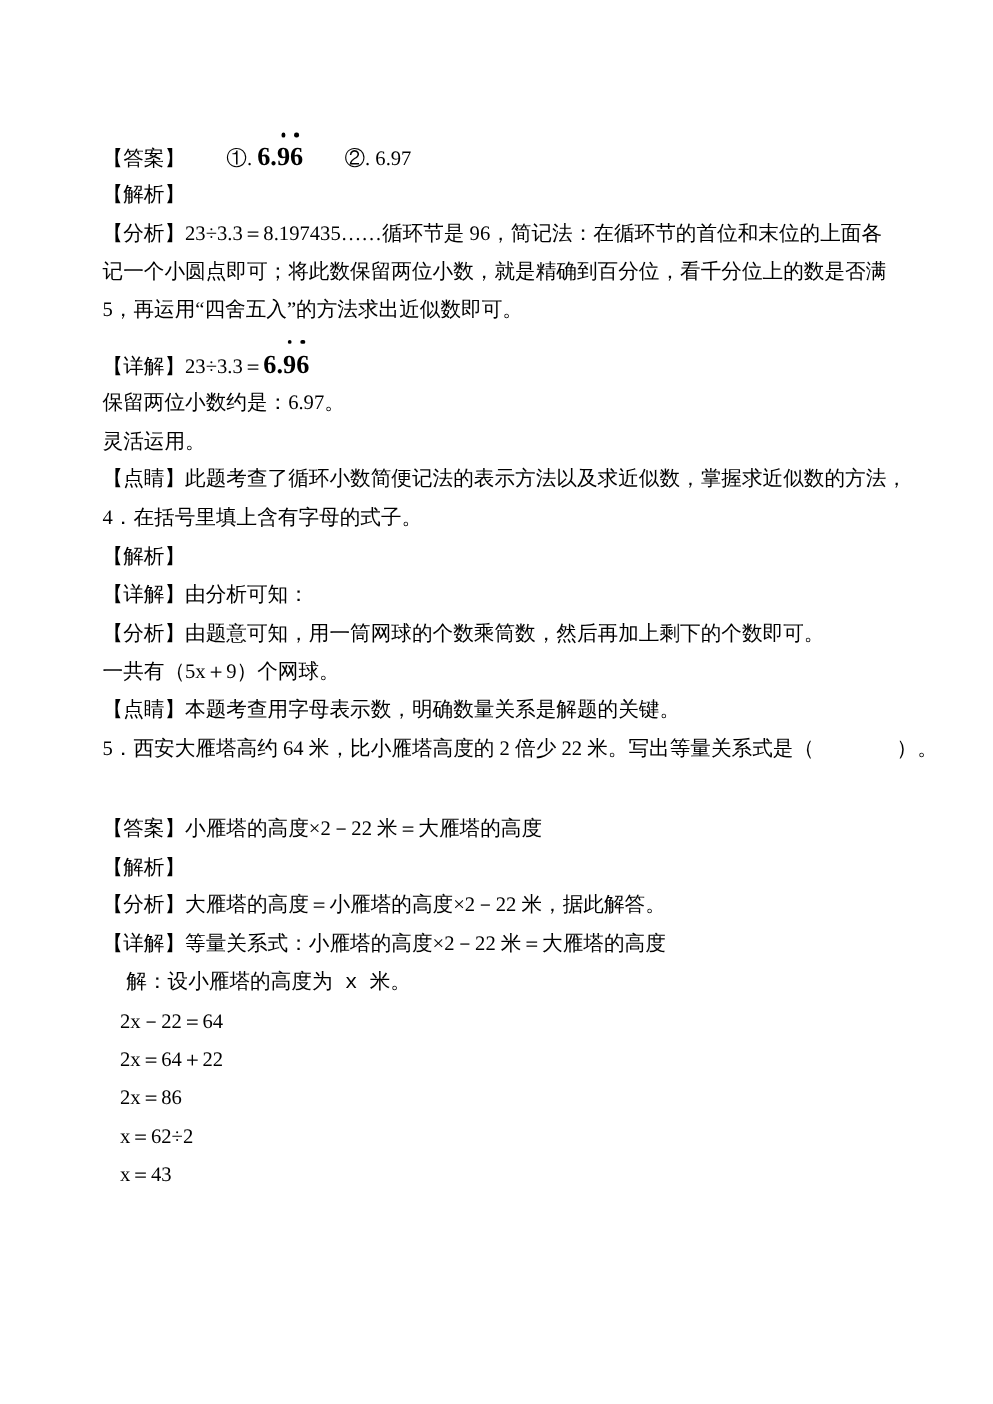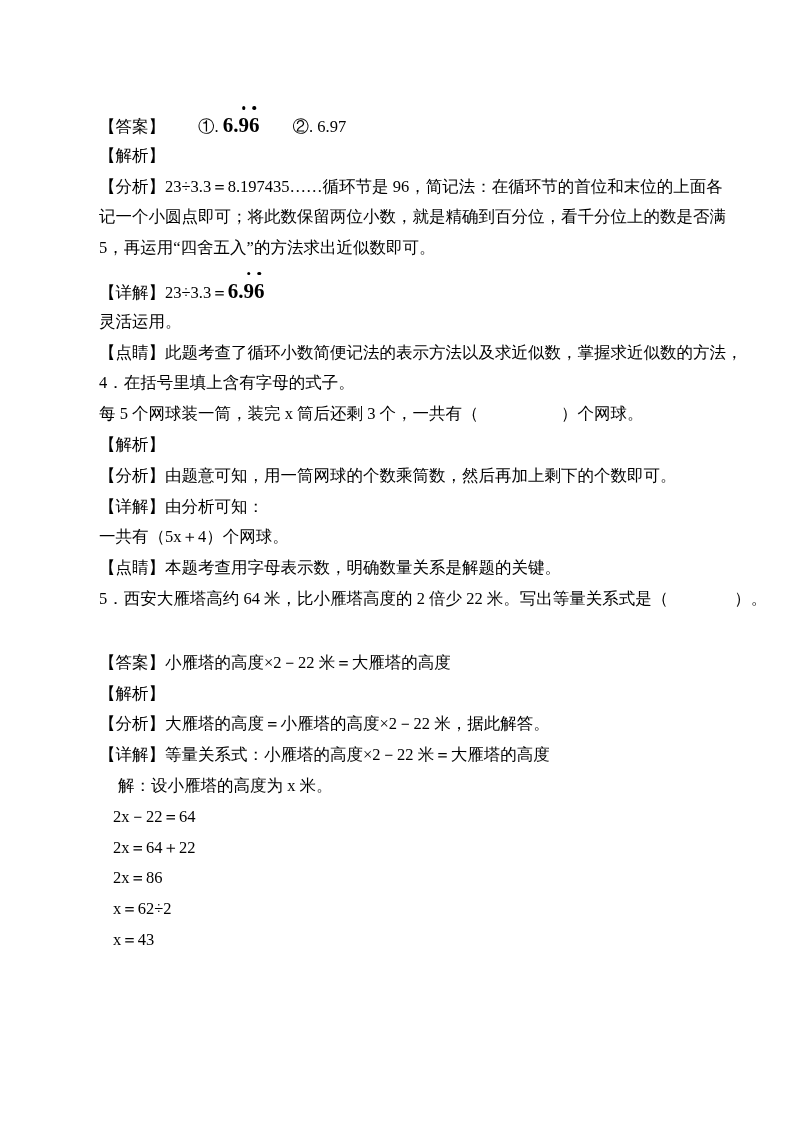--- a/index.html
+++ b/index.html
@@ -11,37 +11,37 @@
     position: relative;
     width: 794px;
     height: 1123px;
     background: #ffffff;
     overflow: hidden;
     font-family: "Liberation Serif", "DejaVu Serif", serif;
     color: #000000;
   }
   .doc {
     position: absolute;
-    left: 99px;
+    left: 82px;
     top: 110px;
     width: 620px;
     font-size: 16.5px;
   }
   .line {
     height: 30.8px;
     line-height: 30.8px;
     white-space: pre;
   }
   .line span { white-space: pre; }
   
   .mt-lg { margin-top: 12px; }
   
   .spacer { height: 33px; }
   
-  .indent { padding-left: 19px; }
+  .indent { padding-left: 19px; font-family: Liberation Mono, monospace; }
   
   .eq { padding-left: 14px; }
   
   .rep {
     font-weight: 700;
     font-size: 21px;
     line-height: 30.8px;
     font-family: "Liberation Serif", "DejaVu Serif", serif;
   }
   .dotted {
@@ -68,29 +68,29 @@
 
     <div class="line"><span>【答案】　　①. </span><span class="rep"><span>6.</span><span class="dotted">9</span><span class="dotted">6</span></span><span>　　②. 6.97</span></div>
 
     <div class="line">【解析】</div>
     <div class="line">【分析】23÷3.3＝8.197435……循环节是 96，简记法：在循环节的首位和末位的上面各</div>
     <div class="line">记一个小圆点即可；将此数保留两位小数，就是精确到百分位，看千分位上的数是否满</div>
     <div class="line">5，再运用“四舍五入”的方法求出近似数即可。</div>
 
     <div class="line mt-lg"><span>【详解】23÷3.3＝</span><span class="rep"><span>6.</span><span class="dotted">9</span><span class="dotted">6</span></span></div>
 
+    <div class="line">保留两位小数约是：6.97。</div>
     <div class="line">灵活运用。</div>
     <div class="line">【点睛】此题考查了循环小数简便记法的表示方法以及求近似数，掌握求近似数的方法，</div>
 
     <div class="line">4．在括号里填上含有字母的式子。</div>
-    <div class="line">每 5 个网球装一筒，装完 x 筒后还剩 3 个，一共有（　　　　　）个网球。</div>
     <div class="line">【解析】</div>
+    <div class="line">【详解】由分析可知：</div>
     <div class="line">【分析】由题意可知，用一筒网球的个数乘筒数，然后再加上剩下的个数即可。</div>
-    <div class="line">【详解】由分析可知：</div>
-    <div class="line">一共有（5x＋4）个网球。</div>
+    <div class="line">一共有（5x＋9）个网球。</div>
     <div class="line">【点睛】本题考查用字母表示数，明确数量关系是解题的关键。</div>
 
     <div class="line">5．西安大雁塔高约 64 米，比小雁塔高度的 2 倍少 22 米。写出等量关系式是（　　　　）。</div>
     <div class="line spacer"></div>
     <div class="line">【答案】小雁塔的高度×2－22 米＝大雁塔的高度</div>
     <div class="line">【解析】</div>
     <div class="line">【分析】大雁塔的高度＝小雁塔的高度×2－22 米，据此解答。</div>
     <div class="line">【详解】等量关系式：小雁塔的高度×2－22 米＝大雁塔的高度</div>
     <div class="line indent">解：设小雁塔的高度为 x 米。</div>
     <div class="line eq">2x－22＝64</div>

